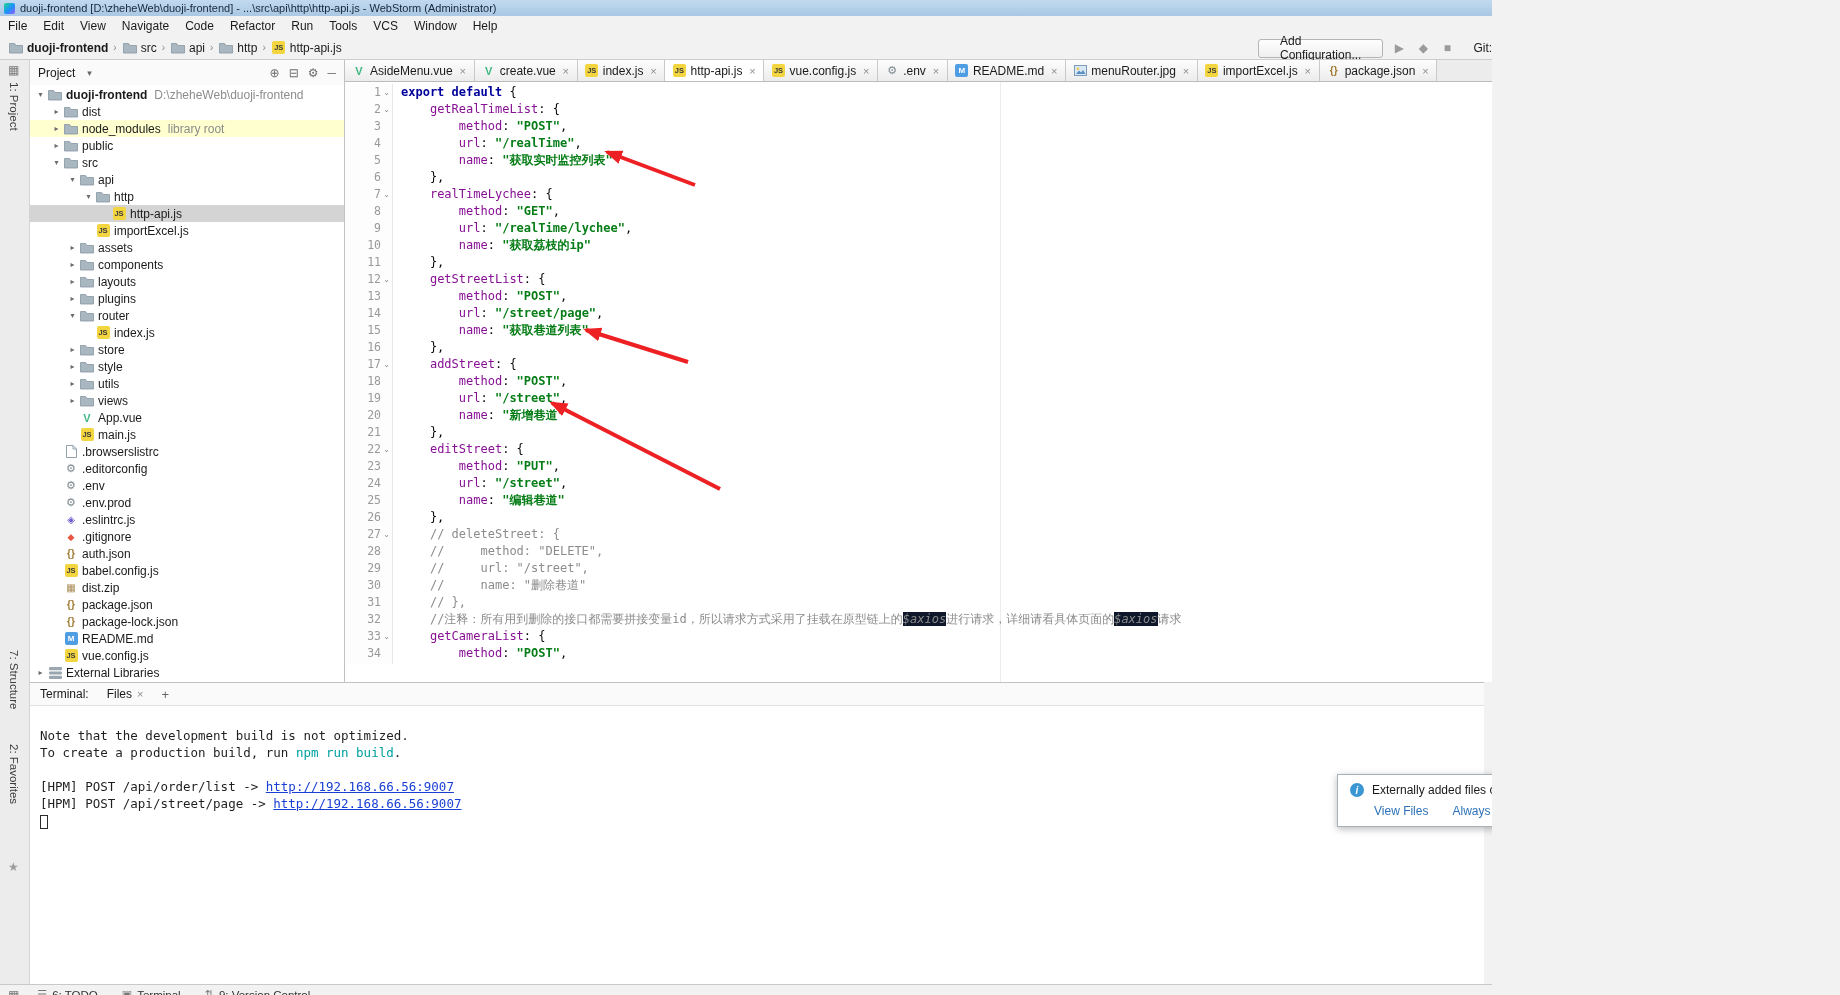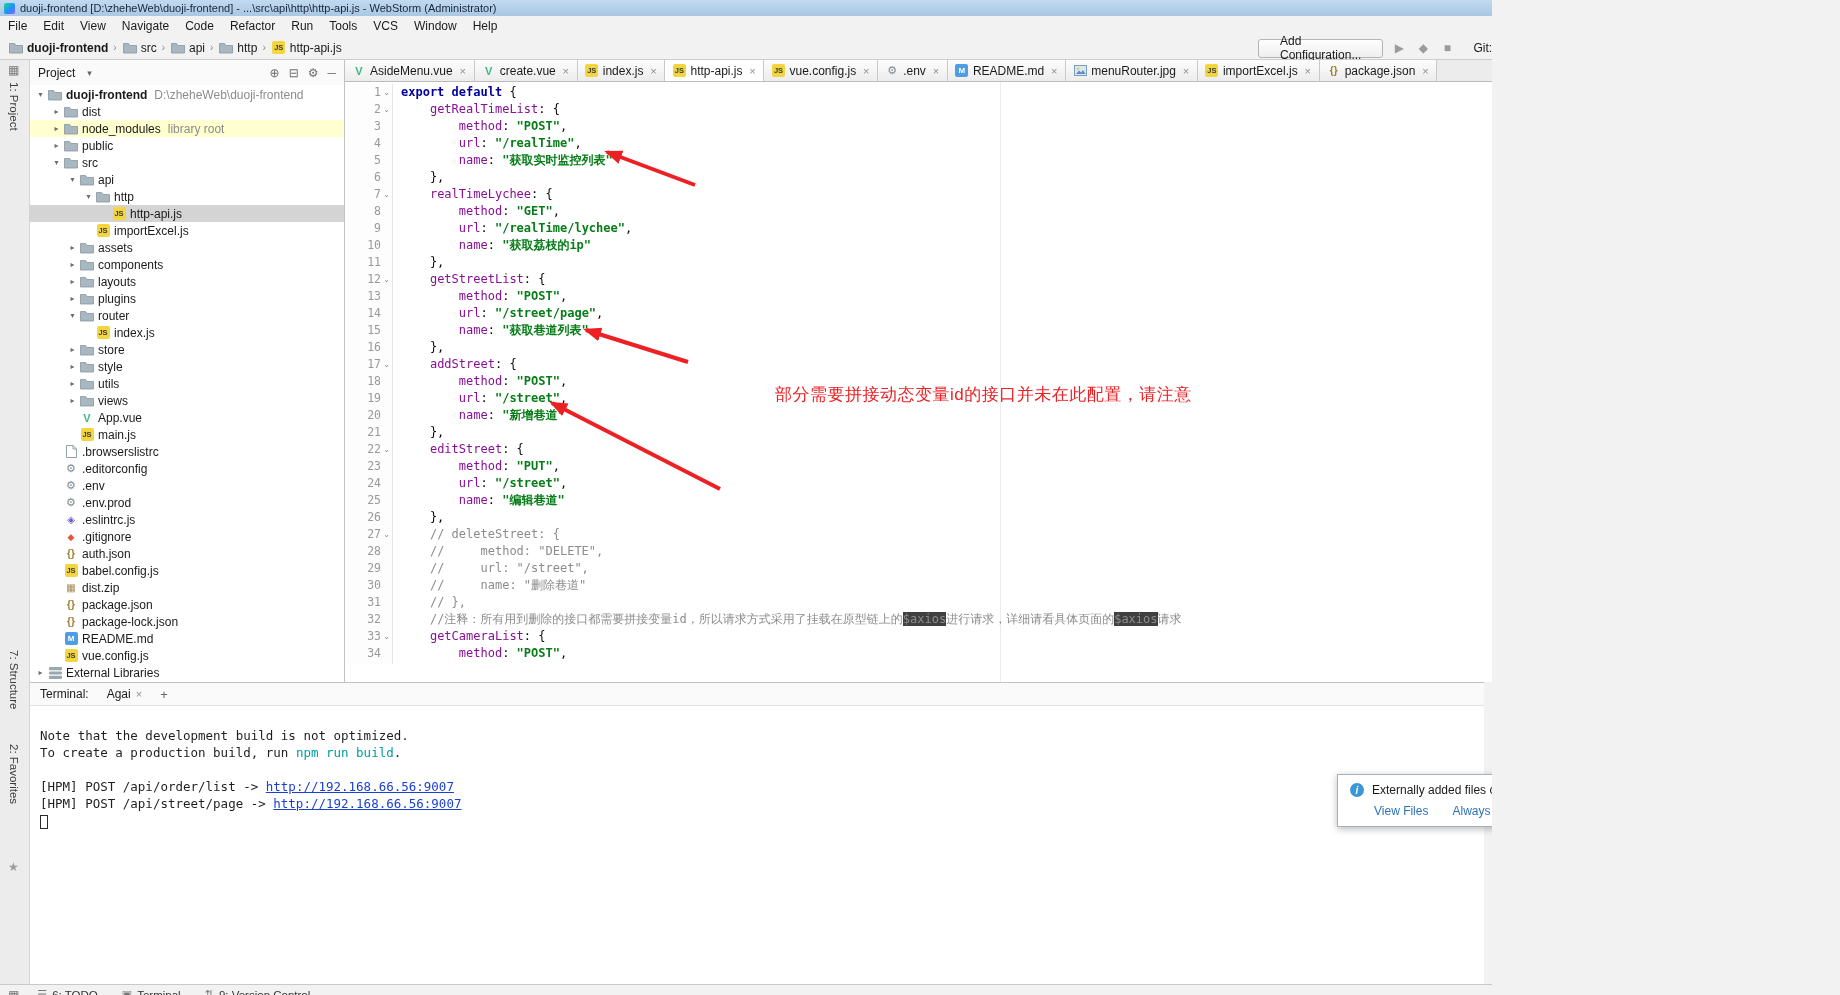--- a/index.html
+++ b/index.html
@@ -71,21 +71,21 @@
 .gl{height:17px;display:flex;align-items:center;justify-content:flex-end}
 .gnum{color:#999;font:11.5px/17px "DejaVu Sans Mono",monospace;text-align:right}
 .fold{width:11px;font-size:8px;color:#8a8a8a;text-align:center}
 #code{position:absolute;left:56px;top:2px;right:0}
 .cl{height:17px;white-space:pre;font:12px/17px "DejaVu Sans Mono",monospace;color:#080808}
 .tk-kw{color:#00009c;font-weight:bold}
 .tk-prop{color:#871094}
 .tk-str{color:#067d17;font-weight:bold}
 .tk-pl{color:#080808}
 .tk-cm{color:#8c8c8c;}
-.tk-hl{color:#8c8c8c;background:#404040}
+.tk-hl{color:#8c8c8c;font-style:italic;background:#0f172a}
 #arrows{position:absolute;left:0;top:0;pointer-events:none;z-index:5}
 #annotation{position:absolute;left:430px;top:301px;z-index:6;font-size:17px;font-weight:500;color:#ed2024;letter-spacing:.5px;white-space:nowrap}
 
 
 #terminal{position:absolute;left:30px;top:682px;right:8px;height:302px;background:#fff;border-top:1px solid #c2c2c2}
 #thead{height:23px;display:flex;align-items:center;padding-left:10px;background:#fafafa;border-bottom:1px solid #e3e3e3}
 .ttab{margin-left:14px;display:flex;align-items:center;padding:0 4px}
 .ttab-close{margin-left:5px;color:#8e8e8e;font-size:11px}
 #term-plus{margin-left:14px;color:#666;font-size:13px}
 #tlines{position:absolute;left:0;top:24px;right:0;bottom:0;padding:20px 0 0 10px}
@@ -762,28 +762,27 @@
     <svg id="arrows" width="1495" height="600">
       <defs>
         <marker id="arr" markerUnits="userSpaceOnUse" markerWidth="22" markerHeight="16" refX="15" refY="7" orient="auto">
           <path d="M0 0 L18 7 L0 14 z" fill="#ed2024"></path>
         </marker>
       </defs>
       <line x1="350" y1="103" x2="262" y2="70" stroke="#ed2024" stroke-width="4" marker-end="url(#arr)"></line>
       <line x1="343" y1="280" x2="241" y2="248" stroke="#ed2024" stroke-width="4" marker-end="url(#arr)"></line>
       <line x1="375" y1="407" x2="207" y2="321" stroke="#ed2024" stroke-width="4" marker-end="url(#arr)"></line>
     </svg>
-    <div id="annotation">部分需要拼接动态变量id的接口并未在此配置，请注意</div>
   </div>
 
   <div id="terminal">
     <div id="thead">
       <span>Terminal:</span>
       <span class="ttab">
-        <span>Agai</span>
+        <span>Files</span>
         <span class="ttab-close">×</span>
       </span>
       <span id="term-plus">+</span>
     </div>
     <div id="tlines">
         <div class="tl"><span class="tk-t">Note that the development build is not optimized.</span></div>
         <div class="tl"><span class="tk-t">To create a production build, run </span><span class="tk-cmd">npm run build</span><span class="tk-t">.</span></div>
         <div class="tl"></div>
         <div class="tl"><span class="tk-t">[HPM] POST /api/order/list -&gt; </span><span class="tk-link">http://192.168.66.56:9007</span></div>
         <div class="tl"><span class="tk-t">[HPM] POST /api/street/page -&gt; </span><span class="tk-link">http://192.168.66.56:9007</span></div>

